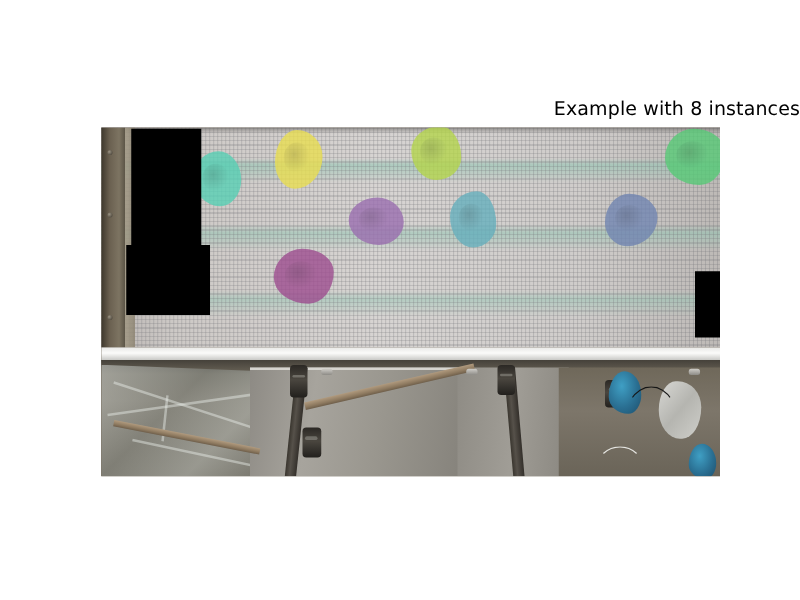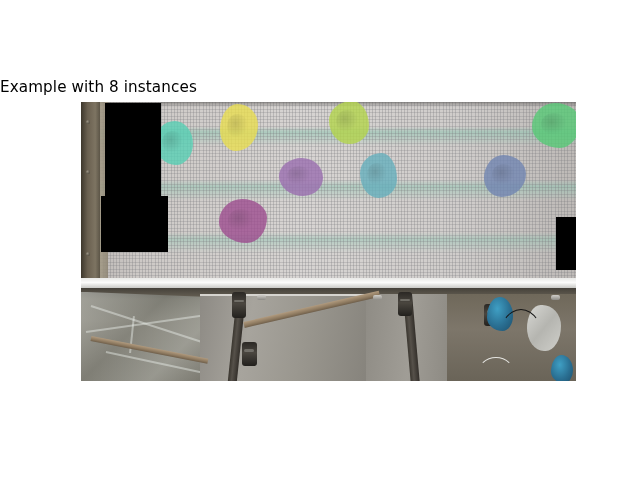--- a/index.html
+++ b/index.html
@@ -11,21 +11,21 @@
   }
   #figure {
     position: relative;
     width: 640px; height: 480px;
     background: #ffffff;
   }
   #plot-title {
     position: absolute;
     left: 0; top: 78px;
     width: 640px;
-    text-align: left;
+    text-align: right;
     font-family: "DejaVu Sans", sans-serif;
     font-size: 15.2px;
     color: #000000;
     letter-spacing: 0.1px;
   }
   #image-axes {
     position: absolute;
     left: 81px; top: 102px;
     width: 495px; height: 279px;
     overflow: hidden;

